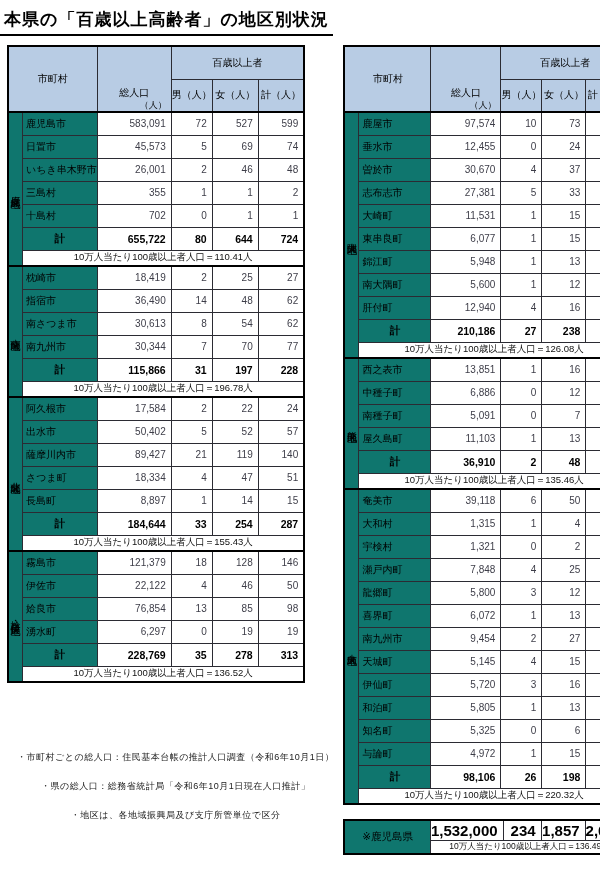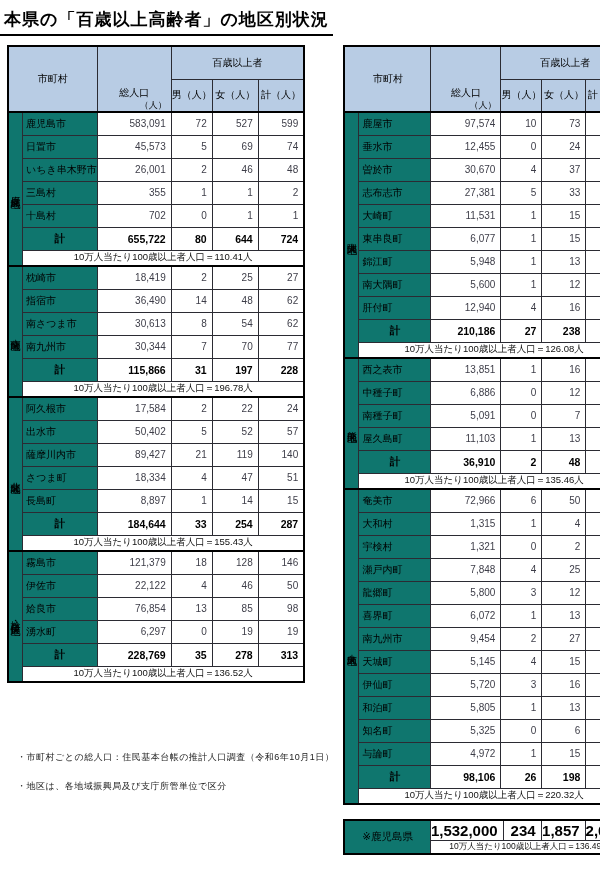--- a/index.html
+++ b/index.html
@@ -32,21 +32,21 @@
   tr.sum-row td { font-weight: bold; color: #000; font-size: 10.5px; }
   tr.sum-row td.sum-label { text-align: center; padding-left: 0; }
   td.noterow { text-align: center; font-size: 9.5px; height: 16px; color: #111; background: #fff; }
 
   table.summary { margin-top: 14px; }
   .summary td.preflabel { text-align: center; font-size: 10.5px; vertical-align: middle; }
   .summary td.sumnum { font-weight: bold; color: #000; font-size: 15px; height: 20px; }
   .summary td.prefnote { font-size: 8.5px; height: 14px; letter-spacing: 0; }
 
   .footnotes { margin: 68px 0 0 10px; font-size: 9px; color: #222; letter-spacing: 0.5px; }
-  .footnotes div { margin-bottom: 16px; }
+  .footnotes div { margin-bottom: 16px; text-align: center; }
 </style>
 </head>
 <body>
 
 <div class="title-wrap">
   <span>本県の「百歳以上高齢者」の地区別状況</span>
 </div>
 
 <div class="meta">
 </div>
@@ -247,20 +247,21 @@
               <td class="num">313</td>
             </tr>
             <tr>
               <td colspan="5" class="noterow">10万人当たり100歳以上者人口＝136.52人</td>
             </tr>
           </tbody>
         </table>
       </div>
     <div class="footnotes">
         <div>・市町村ごとの総人口：住民基本台帳の推計人口調査（令和6年10月1日）</div>
+        <div>・県の総人口：総務省統計局「令和6年10月1日現在人口推計」</div>
         <div>・地区は、各地域振興局及び支庁所管単位で区分</div>
       </div>
   </div>
 
   <div class="col">
     <div>
         <table class="dt">
           <colgroup>
             <col style="width:14px">
             <col style="width:72px">
@@ -394,21 +395,21 @@
               <td class="num">2</td>
               <td class="num">48</td>
               <td class="num">50</td>
             </tr>
             <tr>
               <td colspan="5" class="noterow">10万人当たり100歳以上者人口＝135.46人</td>
             </tr>
             <tr class="sec-start">
               <td class="hdrc strip" rowspan="14"><span class="vtext">大島地区</span></td>
               <td class="hdrc name">奄美市</td>
-              <td class="num">72,966</td>
+              <td class="num">39,118</td>
               <td class="num">6</td>
               <td class="num">50</td>
               <td class="num">56</td>
             </tr>
             <tr>
               <td class="hdrc name">大和村</td>
               <td class="num">1,315</td>
               <td class="num">1</td>
               <td class="num">4</td>
               <td class="num">5</td>

